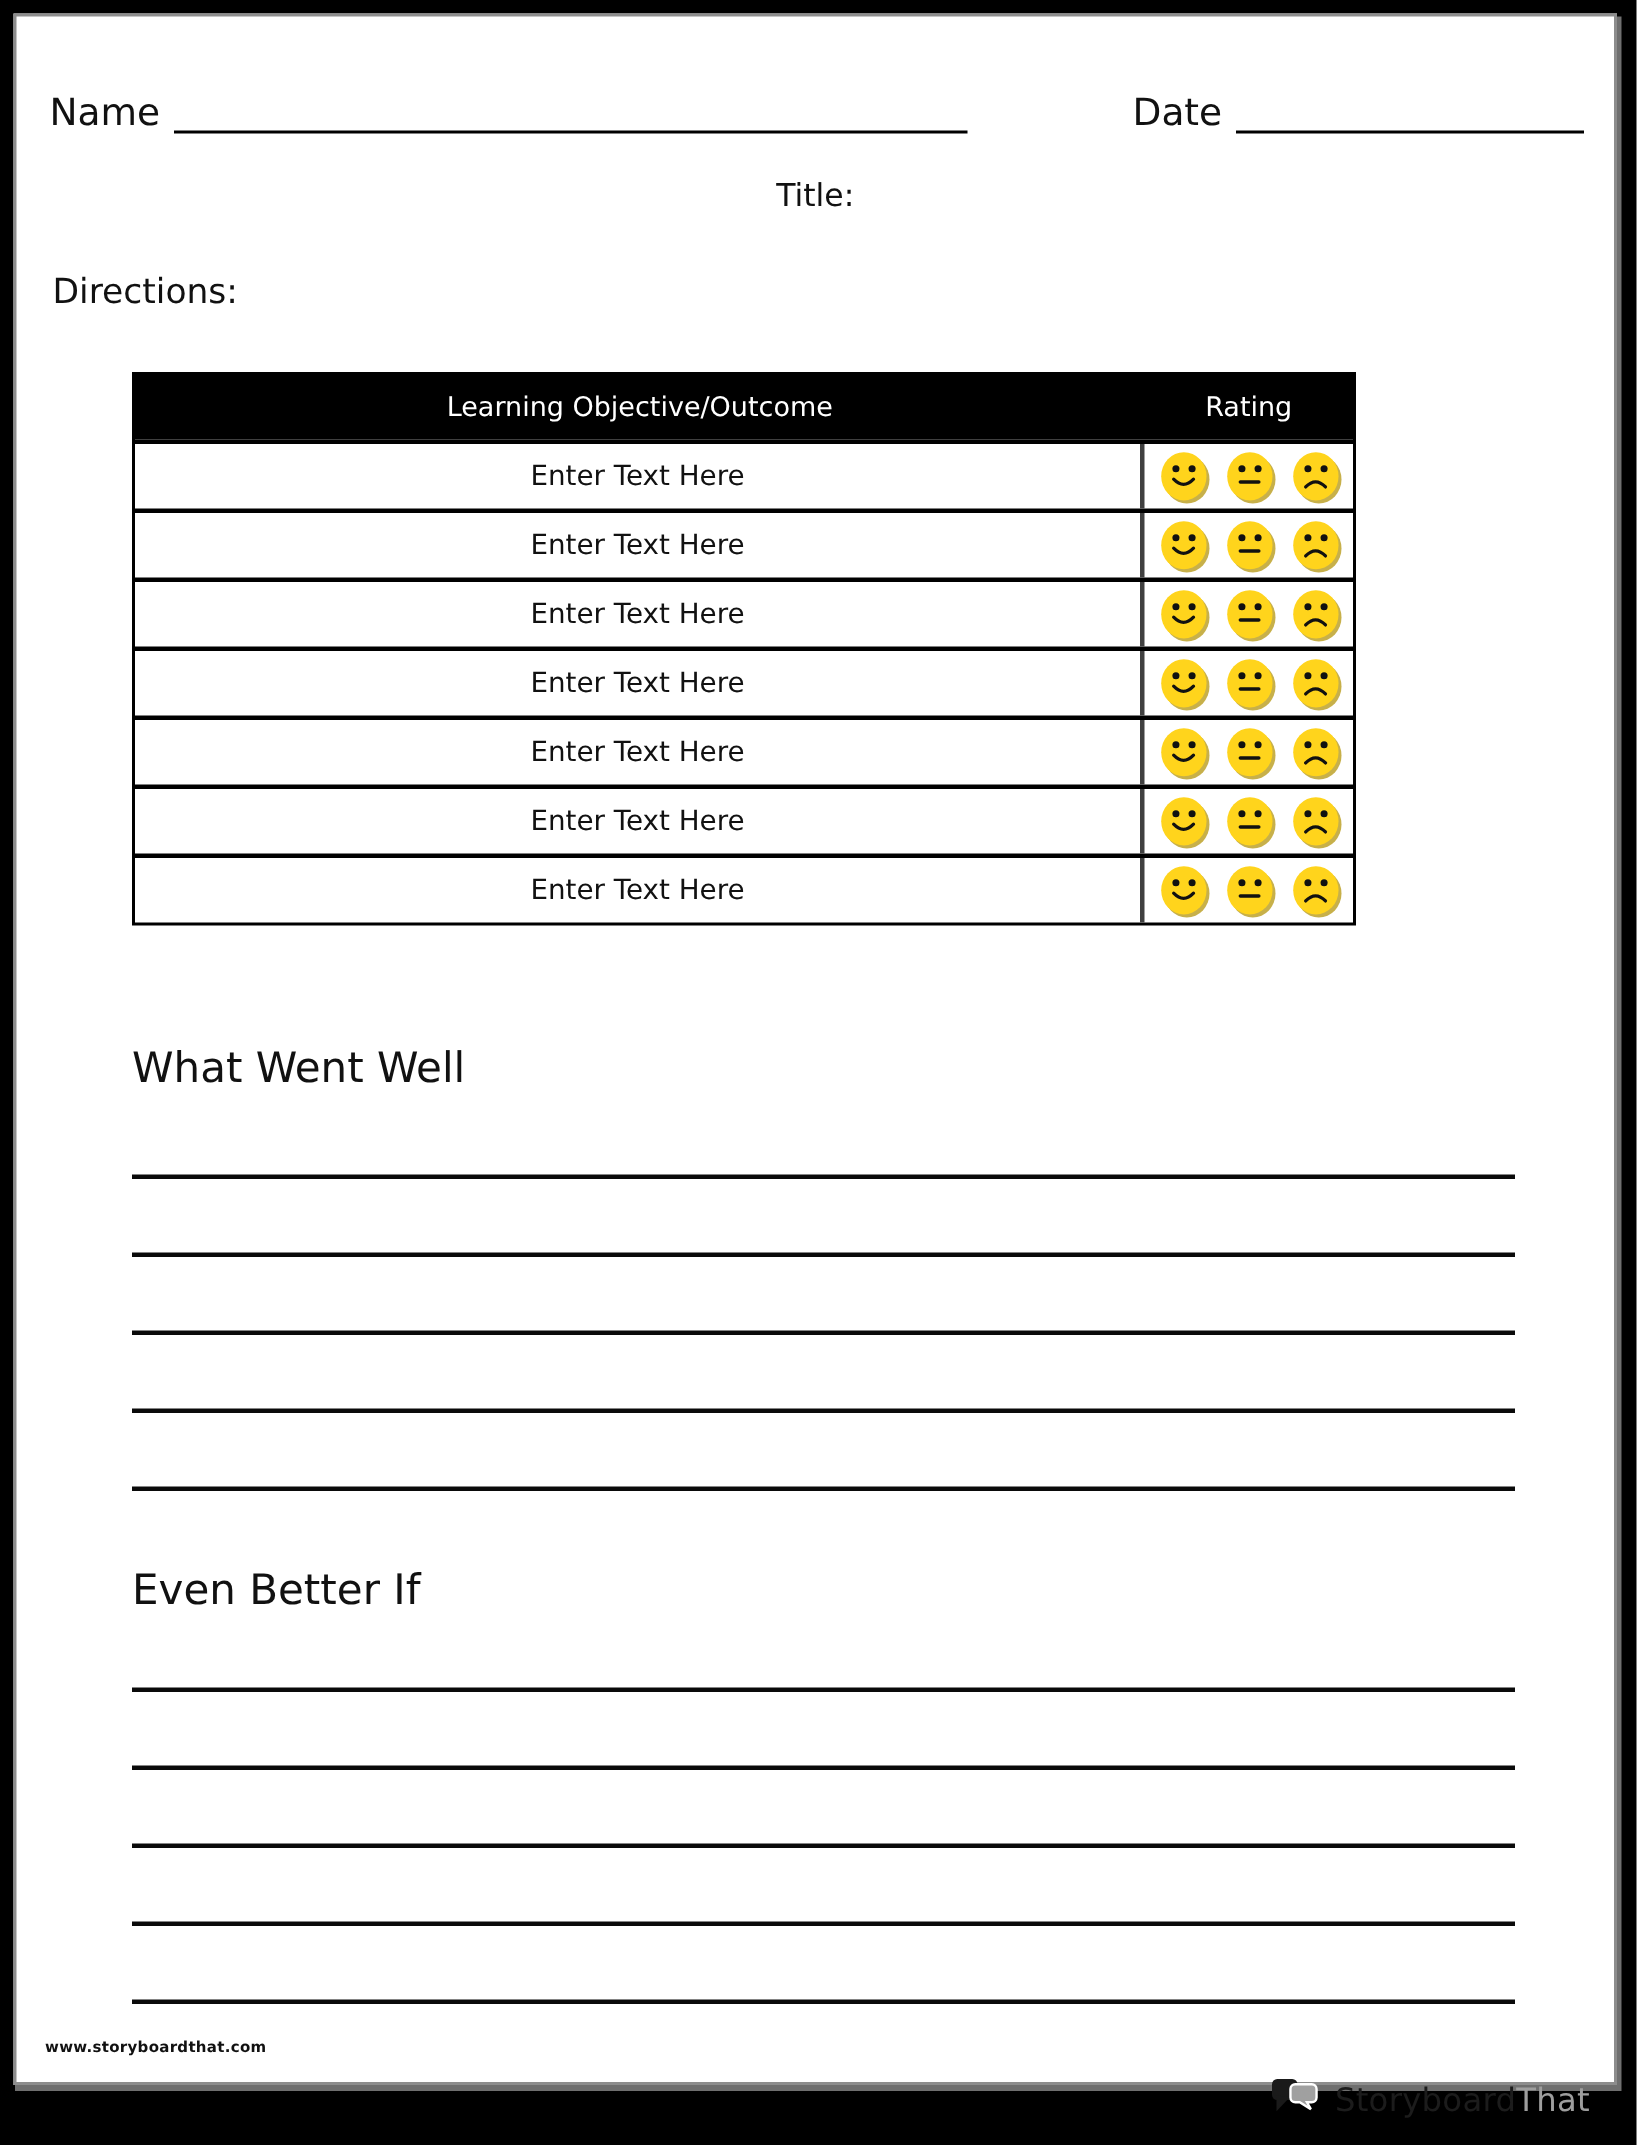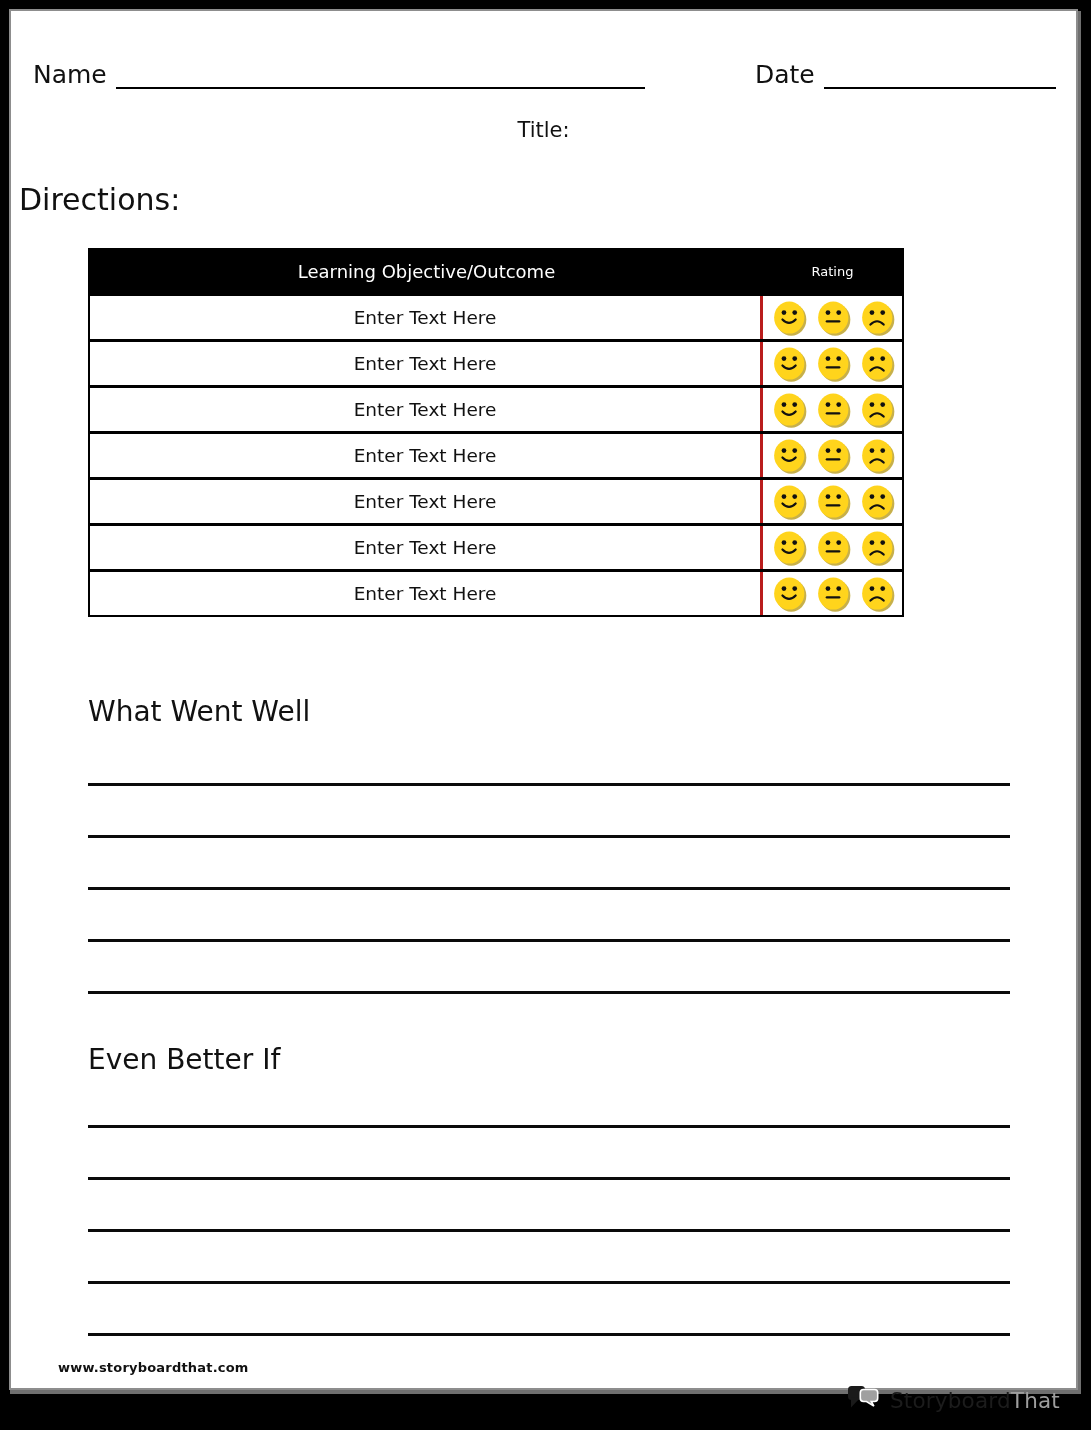--- a/index.html
+++ b/index.html
@@ -18,46 +18,46 @@
     border:2px solid #8d8d8d;
     box-shadow:2px 3px 0 1px #6f6f6f;
   }
   
   .field-row { position:absolute; display:flex; align-items:flex-end; height:34px; }
   .field-row .lbl { font-size:25px; line-height:1; padding-bottom:2px; white-space:nowrap; }
   .field-row .fill-line { flex:1; border-bottom:2px solid #000; height:30px; margin-left:9px; }
   .name-row { left:22px; top:44px; width:612px; }
   .date-row { left:744px; top:44px; width:301px; }
   .doc-title { position:absolute; left:0; top:107px; width:100%; text-align:center; font-size:21px; }
-  .directions { position:absolute; left:8px; top:171px; font-size:30px; }
+  .directions { position:absolute; left:24px; top:171px; font-size:23px; }
   
   .tbl {
     position:absolute; left:77px; top:237px; width:816px;
     border:2px solid #000; background:#fff;
   }
   .tbl-header { display:flex; height:43px; background:#000; color:#fff; align-items:center; }
   .th-obj { width:673px; text-align:center; font-size:18px; }
-  .th-rating { flex:1; text-align:center; font-size:13px; }
+  .th-rating { flex:1; text-align:center; font-size:18px; }
   .tbl-row { display:flex; height:46px; border-top:3px solid #000; }
   .td-obj {
-    width:673px; border-right:3px solid #b91c1c;
+    width:673px; border-right:3px solid #404040;
     display:flex; align-items:center; justify-content:center;
     font-size:18.5px;
   }
   .td-rating {
     flex:1; display:flex; align-items:center;
     justify-content:space-between; padding:0 7px 0 10px;
   }
   .emoji { display:inline-flex; line-height:0; cursor:pointer; }
   
   .section-heading { position:absolute; left:77px; font-size:28px; font-weight:500; }
   .lines-wrap { position:absolute; left:77px; width:922px; }
   .write-line { position:absolute; left:0; width:922px; height:0; border-bottom:3px solid #0a0a0a; }
   
-  .site-url { position:absolute; left:19px; top:1349px; font-size:13px; font-weight:bold; letter-spacing:.2px;margin-left:28px; }
+  .site-url { position:absolute; left:19px; top:1349px; font-size:10px; font-weight:bold; letter-spacing:.2px; }
   .logo { position:absolute; right:16px; top:1334px; display:flex; align-items:center; gap:7px;margin-top:40px; }
   .logo-text { font-size:21.5px; font-weight:500; letter-spacing:.2px; }
   .logo-text .primary { color:#1c1c1c; }
   .logo-text .secondary { }
 </style>
 </head>
 <body>
 
 <div class="page">
 

